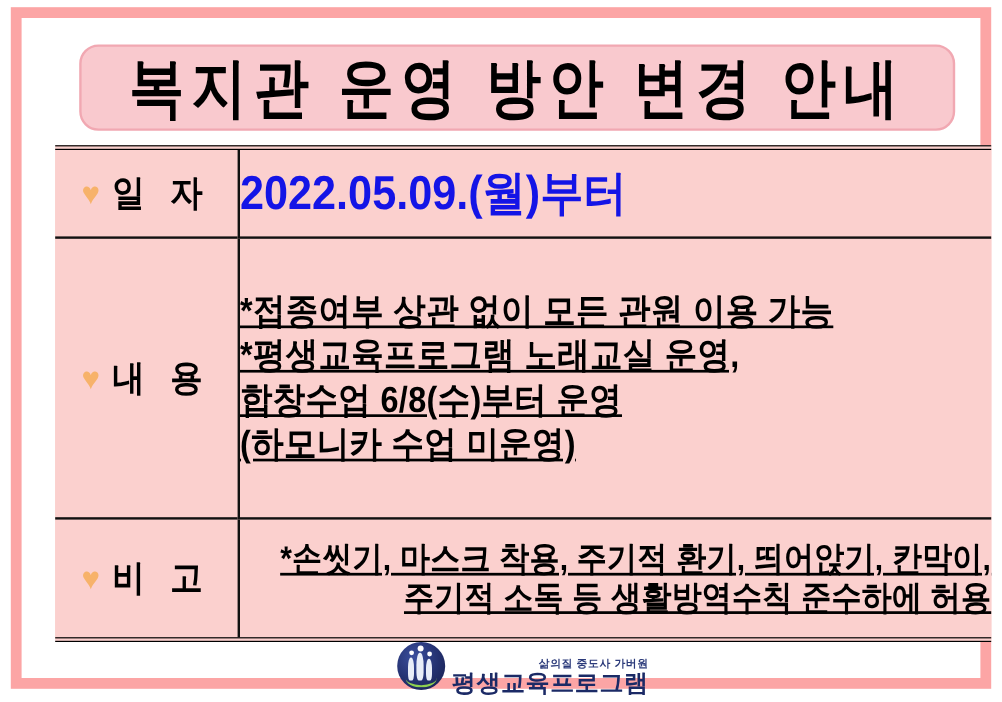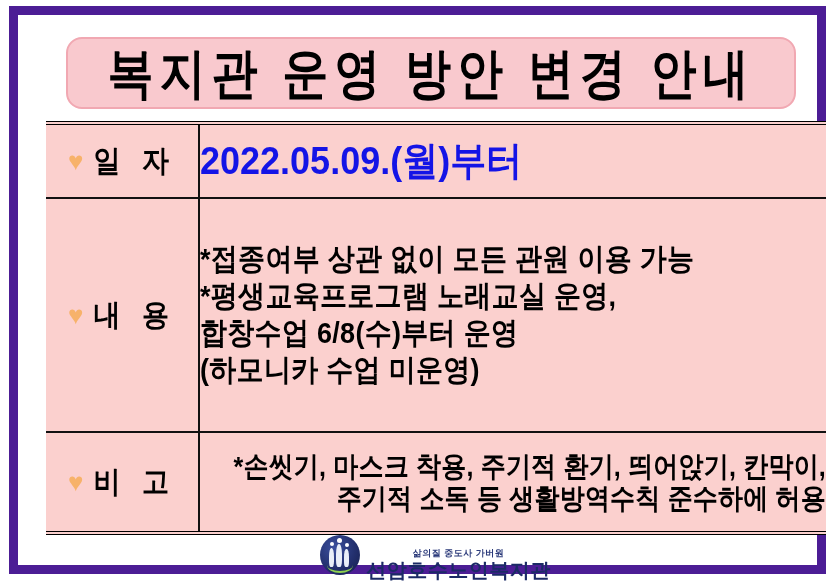--- a/index.html
+++ b/index.html
@@ -19,21 +19,21 @@
     overflow: hidden;
   }
   
   .frame {
     position: absolute;
     left: 9px;
     top: 6px;
     width: 817px;
     height: 568px;
     box-sizing: border-box;
-    border: 9px solid #4c1d95;
+    border: 9px solid #fca5a5;
     background: #ffffff;
   }
   .inner {
     position: absolute;
     left: 20px;
     top: 16px;
     width: 795px;
     height: 550px;
   }
   
@@ -106,20 +106,21 @@
   .label-text {
     font-size: 27px;
     font-weight: bold;
     color: #000000;
     letter-spacing: 7px;
     white-space: nowrap;
     transform: scaleY(1.12);
   }
   .value-cell {
     padding: 6px 0 6px 14px;
+    text-decoration: underline;
   }
   .date-value {
     font-size: 36px;
     font-weight: bold;
     color: #1414e6;
     letter-spacing: 0px;
     white-space: nowrap;
     transform: scaleY(1.1);
     display: inline-block;
   }
@@ -184,21 +185,21 @@
   .logo-mark .arc {
     position: absolute;
     left: 7px; top: 22px;
     width: 26px; height: 14px;
     border-bottom: 2px solid #8fd14f;
     border-radius: 0 0 50% 50%;
   }
   .logo-words {
     display: flex;
     flex-direction: column;
-    align-items: center;
+    align-items: flex-end;
     line-height: 1;
     margin-top: 20px;
   }
   .logo-tagline {
     font-size: 9px;
     font-weight: bold;
     color: #2b3a7a;
     letter-spacing: 0.5px;
     margin-bottom: 2px;
     white-space: nowrap;
@@ -272,19 +273,19 @@
           <span class="dot d1"></span>
           <span class="dot d2"></span>
           <span class="dot d3"></span>
           <span class="fig f1"></span>
           <span class="fig f2"></span>
           <span class="fig f3"></span>
           <span class="arc"></span>
         </div>
         <div class="logo-words">
           <span class="logo-tagline">삶의질 중도사 가버원</span>
-          <span class="logo-name">선암호수노인복지관</span>
+          <span class="logo-name">평생교육프로그램</span>
         </div>
       </div>
 
     </div>
   </div>
 </div>
 
 </body></html>

